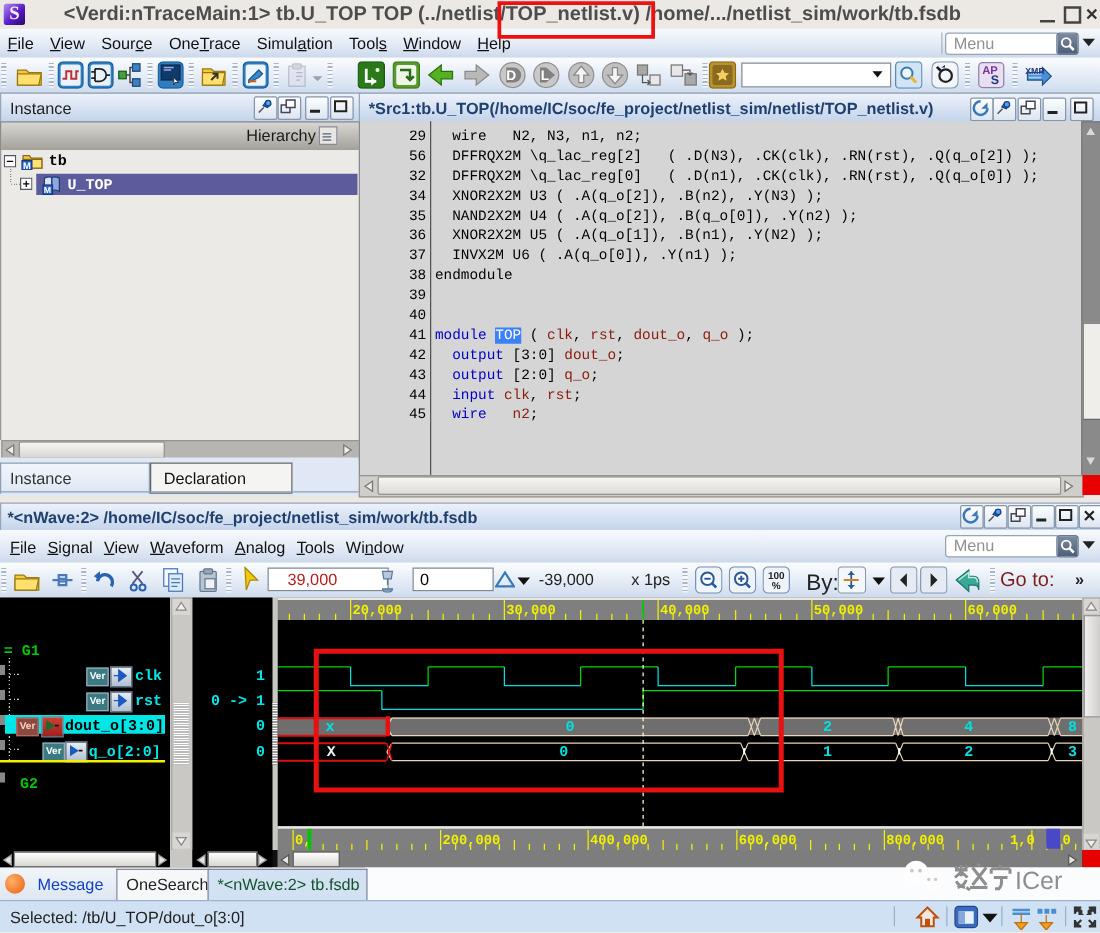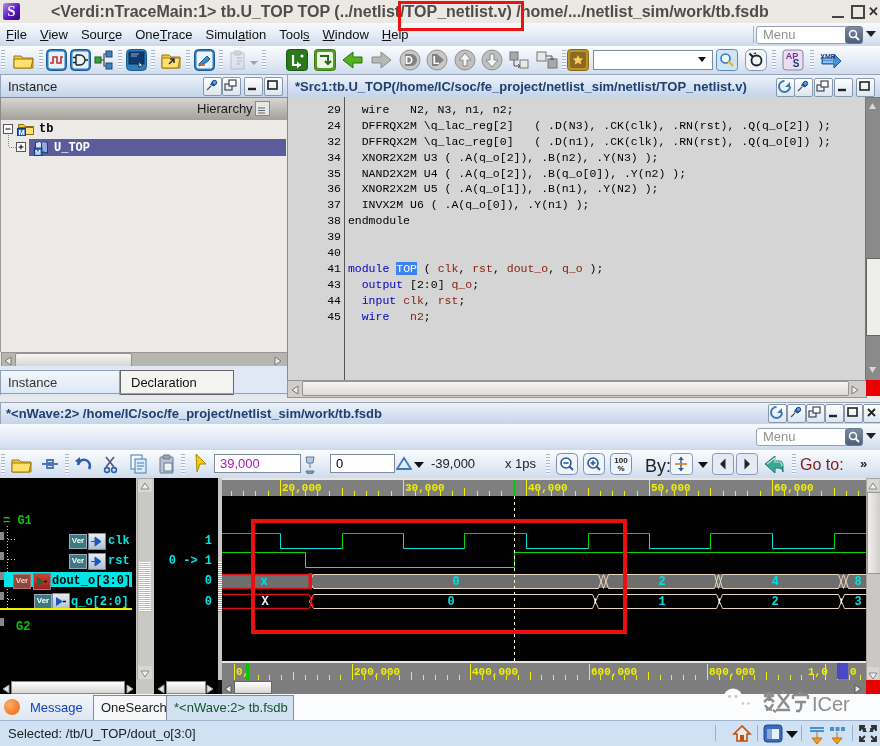--- a/index.html
+++ b/index.html
@@ -262,30 +262,31 @@
         <line x1="3" y1="11" x2="11" y2="11" stroke="#222" stroke-width="2.4"></line>
       </svg></div>
 <div class="abs btn17" style="left:856px;top:78px"><svg width="15" height="15">
         <rect x="3" y="3" width="9" height="8" fill="none" stroke="#222" stroke-width="1.6"></rect>
       </svg></div>
 
 <div class="abs" style="left:287px;top:97px;width:578px;height:283px;background:#d5d5d5;border-left:1px solid #8a8a8a"></div>
 <div class="abs" style="left:344px;top:97px;width:1px;height:283px;background:#555"></div>
 <div id="code" class="abs mono" style="left:287px;top:97px;width:578px;height:283px;font-size:11.5px;line-height:15.9px;color:#000;padding-top:5px">
 <div><span class="ln">29</span> <span>  wire   N2, N3, n1, n2;</span></div>
-<div><span class="ln">24</span> <span>  DFFRQX2M \q_lac_reg[2]   ( .D(N3), .CK(clk), .RN(rst), .Q(q_o[2]) );</span></div>
+<div><span class="ln">56</span> <span>  DFFRQX2M \q_lac_reg[2]   ( .D(N3), .CK(clk), .RN(rst), .Q(q_o[2]) );</span></div>
 <div><span class="ln">32</span> <span>  DFFRQX2M \q_lac_reg[0]   ( .D(n1), .CK(clk), .RN(rst), .Q(q_o[0]) );</span></div>
 <div><span class="ln">34</span> <span>  XNOR2X2M U3 ( .A(q_o[2]), .B(n2), .Y(N3) );</span></div>
 <div><span class="ln">35</span> <span>  NAND2X2M U4 ( .A(q_o[2]), .B(q_o[0]), .Y(n2) );</span></div>
 <div><span class="ln">36</span> <span>  XNOR2X2M U5 ( .A(q_o[1]), .B(n1), .Y(N2) );</span></div>
 <div><span class="ln">37</span> <span>  INVX2M U6 ( .A(q_o[0]), .Y(n1) );</span></div>
 <div><span class="ln">38</span> <span>endmodule</span></div>
 <div><span class="ln">39</span> <span></span></div>
 <div><span class="ln">40</span> <span></span></div>
 <div><span class="ln">41</span> <span><b class="kw">module</b> <span style="background:#3b82f6;color:#fff">TOP</span> ( <span class="id">clk</span>, <span class="id">rst</span>, <span class="id">dout_o</span>, <span class="id">q_o</span> );</span></div>
+<div><span class="ln">42</span> <span>  <b class="kw">output</b> [3:0] <span class="id">dout_o</span>;</span></div>
 <div><span class="ln">43</span> <span>  <b class="kw">output</b> [2:0] <span class="id">q_o</span>;</span></div>
 <div><span class="ln">44</span> <span>  <b class="kw">input</b> <span class="id">clk</span>, <span class="id">rst</span>;</span></div>
 <div><span class="ln">45</span> <span>  <b class="kw">wire</b>   <span class="id">n2</span>;</span></div>
 </div>
 
 <div class="abs" style="left:865px;top:97px;width:15px;height:283px;background:#8a8a8a;border:1px solid #777"></div>
 <div class="abs" style="left:866px;top:99px;width:13px;height:13px;background:#8a8a8a"><svg width="13" height="13">
         <path d="M6.5 3 L10 9 L3 9 z" fill="#d8d8d8"></path>
       </svg></div>
 <div class="abs" style="left:866px;top:362px;width:13px;height:13px;background:#8a8a8a"><svg width="13" height="13">
@@ -322,20 +323,23 @@
         <line x1="3" y1="11" x2="11" y2="11" stroke="#222" stroke-width="2.4"></line>
       </svg></div>
 <div class="abs btn17" style="left:844px;top:404px"><svg width="15" height="15">
         <rect x="3" y="3" width="9" height="8" fill="none" stroke="#222" stroke-width="1.6"></rect>
       </svg></div>
 <div class="abs btn17" style="left:863px;top:404px"><svg width="15" height="15">
         <path d="M4 4 L11 11 M11 4 L4 11" stroke="#222" stroke-width="1.8"></path>
       </svg></div>
 
 <div class="abs grad-menu" style="left:0;top:424px;width:880px;height:26px;border-bottom:1px solid #b9c6d8"></div>
+<div class="abs" style="left:8px;top:430px;font-size:13px;color:#111">
+<span style="margin-right:9px"><u>F</u>ile</span><span style="margin-right:9px"><u>S</u>ignal</span><span style="margin-right:9px"><u>V</u>iew</span><span style="margin-right:9px"><u>W</u>aveform</span><span style="margin-right:9px"><u>A</u>nalog</span><span style="margin-right:9px"><u>T</u>ools</span><span>Wi<u>n</u>dow</span>
+</div>
 <div class="abs" style="left:756px;top:428px;width:84px;height:16px;border:1px solid #97a4b5;border-radius:3px;background:#fff;color:#909090;font-size:13px;padding-left:6px;line-height:16px">Menu</div>
 <div class="abs" style="left:845px;top:428px;width:16px;height:16px;border:1px solid #6a7a90;border-radius:3px;background:linear-gradient(#7c8ba0,#4d5e78)"><svg width="16" height="16">
         <circle cx="7" cy="7" r="3.5" fill="none" stroke="#fff" stroke-width="1.5"></circle>
         <line x1="9.5" y1="9.5" x2="13" y2="13" stroke="#fff" stroke-width="2"></line>
       </svg></div>
 <div class="abs" style="left:866px;top:433px;width:0;height:0;border:5px solid transparent;border-top:6px solid #222"></div>
 
 <div class="abs grad-tool" style="left:0;top:450px;width:880px;height:28px;border-bottom:1px solid #b3bfd0"></div>
 <div id="tb2" class="abs" style="left:0;top:450px;width:880px;height:28px">
 <div class="abs grip" style="left:1px;top:4px;height:20px"></div>
@@ -363,21 +367,21 @@
       </svg>
 <svg class="abs" style="left:157px;top:3px" width="20" height="22">
         <rect x="3" y="4" width="13" height="16" rx="1" fill="#b8c4d4" stroke="#66788e"></rect>
         <rect x="6" y="2" width="7" height="4" rx="1" fill="#98a4b4" stroke="#66788e"></rect>
         <rect x="7" y="10" width="8" height="8" fill="#eef2f6" stroke="#66788e"></rect>
       </svg>
 <div class="abs grip" style="left:181px;top:4px;height:20px"></div>
 <svg class="abs" style="left:193px;top:3px" width="16" height="22">
         <path d="M3 1 l10 10 h-6 l-3 8 z" fill="#f5c910" stroke="#a88a00"></path>
       </svg>
-<div class="abs" style="left:214px;top:4px;width:80px;height:17px;background:#fff;border:1px solid #808a98;font-size:13px;color:#a21caf;line-height:17px;padding-left:5px">39,000</div>
+<div class="abs" style="left:214px;top:4px;width:80px;height:17px;background:#fff;border:1px solid #808a98;font-size:13px;color:#b91c1c;line-height:17px;padding-left:15px">39,000</div>
 <svg class="abs" style="left:300px;top:4px" width="22" height="20">
         <path d="M6 3 h8 l-1 6 h-6 z" fill="#b8c8dc" stroke="#5a7a9a"></path>
         <path d="M10 9 v5 m-4 3 a4 3 0 0 0 8 0 z" fill="#7a9ab8" stroke="#5a7a9a"></path>
       </svg>
 <div class="abs" style="left:330px;top:4px;width:58px;height:17px;background:#fff;border:1px solid #808a98;font-size:13px;color:#000;line-height:17px;padding-left:5px">0</div>
 <svg class="abs" style="left:396px;top:6px" width="16" height="15">
         <path d="M8 2 L15 13 H1 z" fill="none" stroke="#3a7ab8" stroke-width="1.8"></path>
       </svg>
 <div class="abs" style="left:414px;top:12px;width:0;height:0;border:5px solid transparent;border-top:6px solid #111"></div>
 <div class="abs" style="left:431px;top:6px;font-size:13px;color:#222">-39,000</div>

